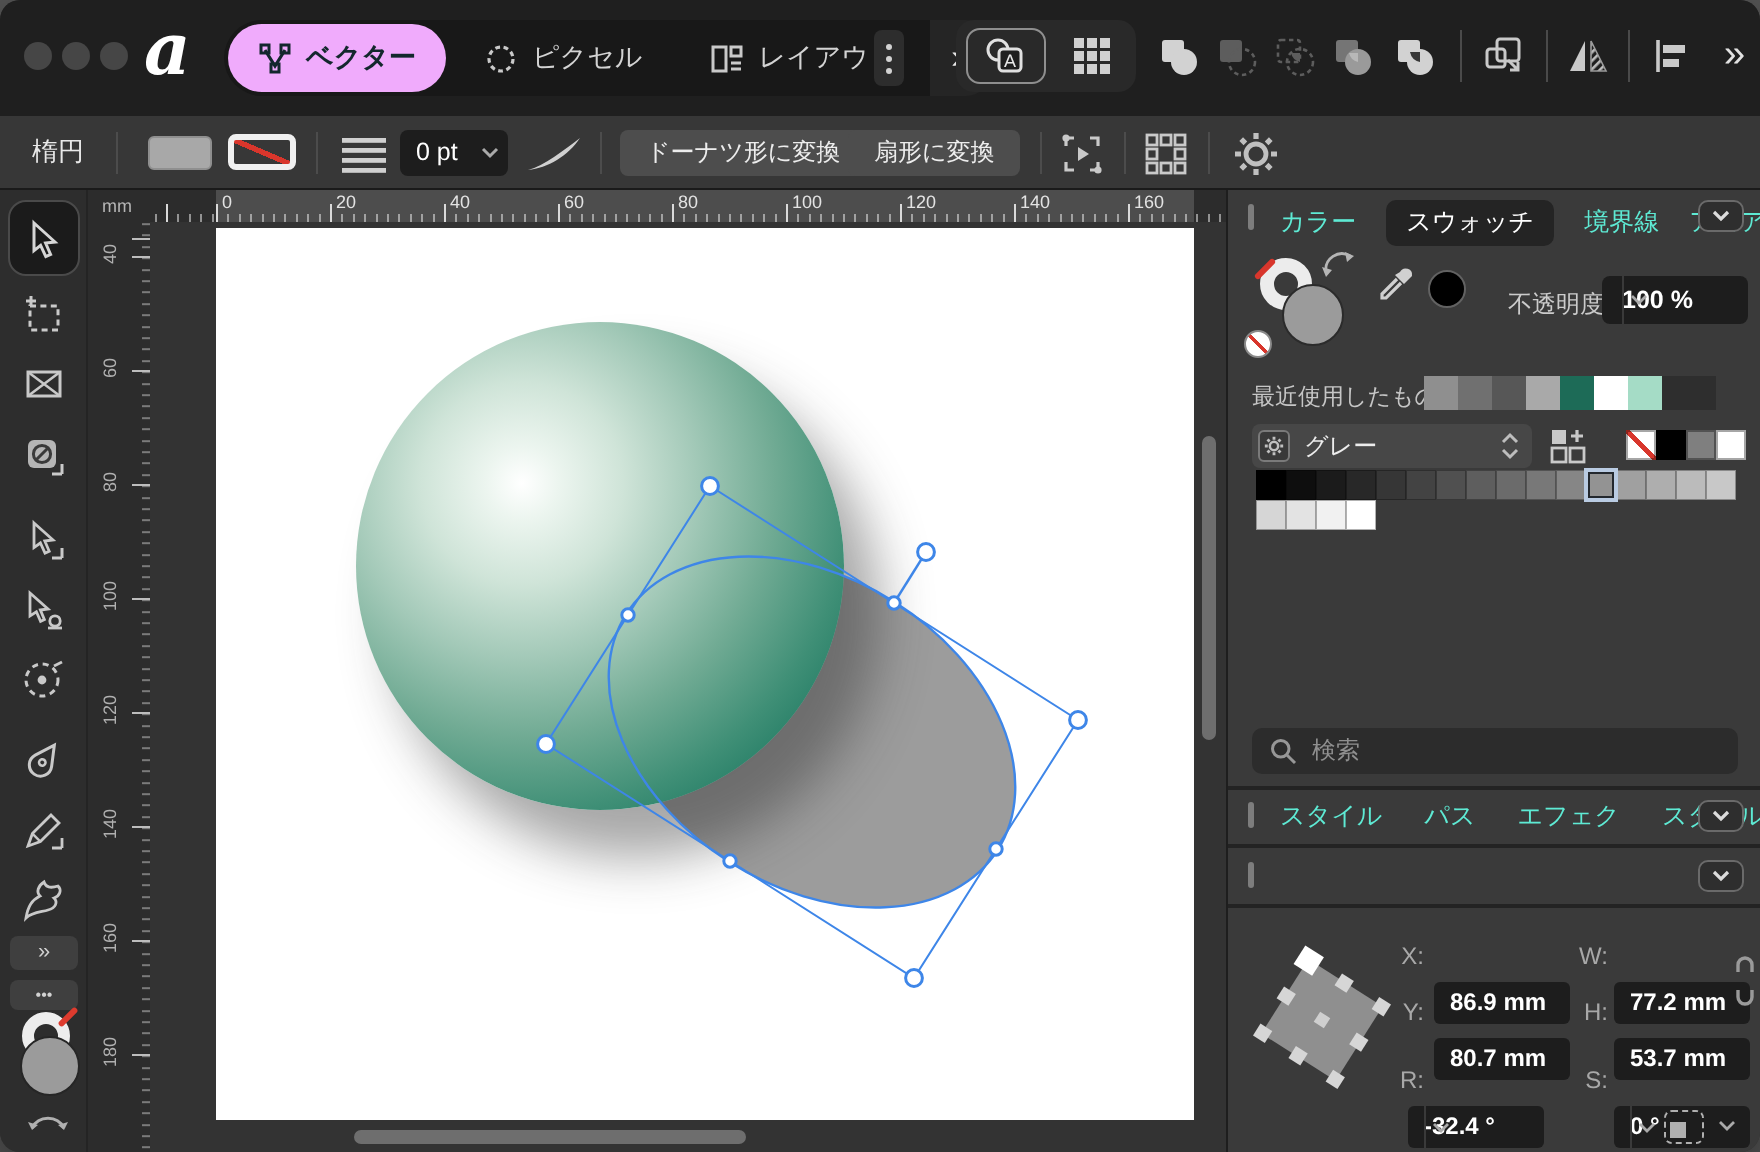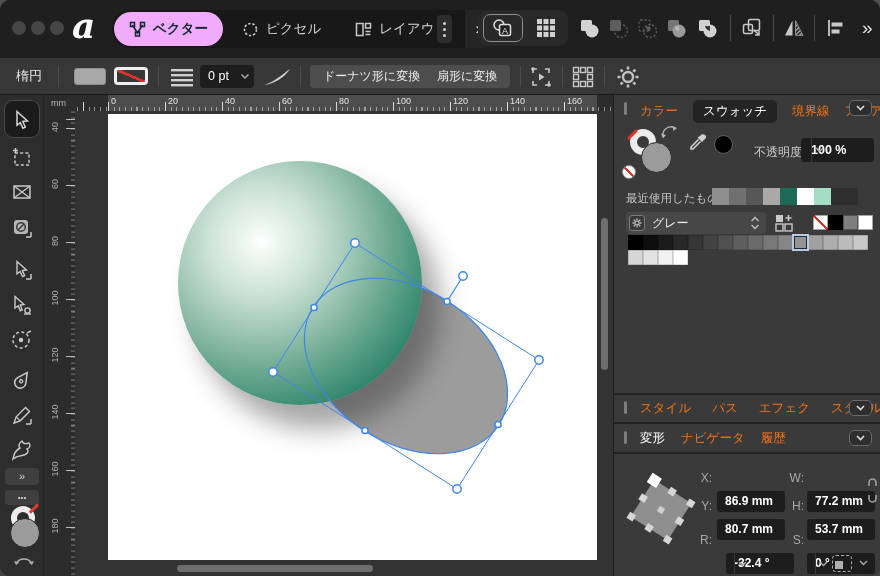--- a/index.html
+++ b/index.html
@@ -66,21 +66,21 @@
     background:radial-gradient(circle at 34% 33%,#ffffff 0%,#ecf5ef 8%,#cfe4d8 22%,#a3c9b8 38%,#71ab94 55%,#3f8f76 72%,#1d7861 86%,#11654f 100%);
     box-shadow:18px 24px 26px rgba(45,45,45,.42);}
   .selsvg{position:absolute;left:0;top:0;}
   .vscroll{position:absolute;left:601px;top:123px;width:7px;height:152px;background:#6e6e6e;border-radius:4px;}
   .hscroll{position:absolute;left:177px;top:470px;width:196px;height:7px;background:#6e6e6e;border-radius:4px;}
 
   
   .rpanel{position:absolute;left:613px;top:0;width:267px;height:481px;background:#3a3a3a;border-left:1px solid #1e1e1e;}
   .grip{position:absolute;left:10px;width:3px;height:13px;background:#7d7d7d;border-radius:2px;}
   .studio,.hdrrow{position:absolute;left:26px;display:flex;align-items:center;gap:15px;}
-  .ptab{color:#f97316;font-size:12.5px;cursor:pointer;white-space:nowrap;}
+  .ptab{color:#5eead4;font-size:12.5px;cursor:pointer;white-space:nowrap;}
   .studio .ptab.act{background:#242424;color:#fff;border-radius:5px;padding:3px 10px;}
   .hdrrow .ptab.act{color:#fff;}
   .vbtn{position:absolute;right:8px;width:23px;height:16px;background:#2e2e2e;border:1px solid #6a6a6a;border-radius:5px;display:flex;align-items:center;justify-content:center;padding:0;}
   .divline{position:absolute;left:0;width:267px;height:2px;background:#232323;}
   .ring{position:absolute;left:16px;top:34px;width:26px;height:26px;border:7px solid #ececec;border-radius:50%;}
   .ring-slash{position:absolute;left:12px;top:38px;width:13px;height:3px;background:#d8362c;transform:rotate(-45deg);border-radius:2px;}
   .fillcirc{position:absolute;left:27px;top:47px;width:31px;height:31px;border-radius:50%;background:#9b9b9b;border:1px solid #2b2b2b;}
   .nonechip{position:absolute;left:8px;top:70px;width:14px;height:14px;border-radius:50%;border:1px solid #8a8a8a;background:#fff linear-gradient(to top right,transparent 44%,#d8362c 44%,#d8362c 56%,transparent 56%);}
   .blackcirc{position:absolute;left:100px;top:40px;width:19px;height:19px;border-radius:50%;background:#000;border:1px solid #626262;}
   .op-lbl{position:absolute;left:140px;top:49px;font-size:12px;color:#cbcbcb;}
@@ -533,43 +533,45 @@
           <span class="sw" style="background: rgb(187, 187, 187);"></span>
           <span class="sw" style="background: rgb(200, 200, 200);"></span>
         </div>
       <div class="grid2">
           <span class="sw" style="background: rgb(214, 214, 214);"></span>
           <span class="sw" style="background: rgb(227, 227, 227);"></span>
           <span class="sw" style="background: rgb(241, 241, 241);"></span>
           <span class="sw" style="background: rgb(255, 255, 255);"></span>
         </div>
 
+      <div class="searchbar">
+        <svg class="mag" width="15" height="15" viewBox="0 0 20 20">
+          <circle cx="8.5" cy="8.5" r="5.5" fill="none" stroke="#979797" stroke-width="2"></circle>
+            <path d="M12.8 12.8 L18 18" stroke="#979797" stroke-width="2"></path>
+        </svg>
+        <input placeholder="検索" style="">
+      </div>
 
       <span class="divline" style="top:298px"></span>
 
       <span class="grip" style="top:306px"></span>
       <div class="hdrrow" style="top:305px;gap:21px">
           <span class="ptab">スタイル</span>
           <span class="ptab">パス</span>
           <span class="ptab">エフェク</span>
           <span class="ptab">スタイル</span>
         </div>
       <button class="vbtn" style="top:305px">
         <svg width="11" height="8" viewBox="0 0 11 8">
             <path d="M2 2 L5.5 5.5 L9 2" fill="none" stroke="#dcdcdc" stroke-width="1.6"></path>
           </svg>
       </button>
       <span class="divline" style="top:327px"></span>
 
       <span class="grip" style="top:336px"></span>
-      <div class="hdrrow" style="top:335px;gap:16px">
-          <span class="ptab act">変形</span>
-          <span class="ptab">ナビゲータ</span>
-          <span class="ptab">履歴</span>
-        </div>
       <button class="vbtn" style="top:335px">
         <svg width="11" height="8" viewBox="0 0 11 8">
             <path d="M2 2 L5.5 5.5 L9 2" fill="none" stroke="#dcdcdc" stroke-width="1.6"></path>
           </svg>
       </button>
       <span class="divline" style="top:357px"></span>
 
       <div class="anchor">
         <i class="tl" style="left:-5px;top:-5px"></i>
         <i style="left:18px;top:-3px"></i>
@@ -598,21 +600,21 @@
       <span class="tf-lbl" style="left:172px;top:404px">H:</span>
       <div class="tf-field" style="left:193px;top:400px">
           <span>53.7 mm</span>
         </div>
 
       <svg class="abs" style="left:253px;top:381px" width="11" height="30" viewBox="0 0 11 30">
         <path d="M2 10 V6.5 a3.5 3.5 0 0 1 7 0 V10 M2 19 v3.5 a3.5 3.5 0 0 0 7 0 V19" fill="none" stroke="#9a9a9a" stroke-width="1.7"></path>
       </svg>
 
       <span class="tf-lbl" style="left:80px;top:438px">R:</span>
-      <div class="tf-field" style="left:112px;top:434px">
+      <div class="tf-field" style="left:90px;top:434px">
         <span>-32.4 °</span>
         <span class="chev">
             <svg width="9" height="6" viewBox="0 0 9 6">
               <path d="M1 1 L4.5 4.5 L8 1" fill="none" stroke="#aaa" stroke-width="1.4"></path>
             </svg>
           </span>
       </div>
       <span class="tf-lbl" style="left:172px;top:438px">S:</span>
       <div class="tf-field" style="left:193px;top:434px">
         <span>0 °</span>

